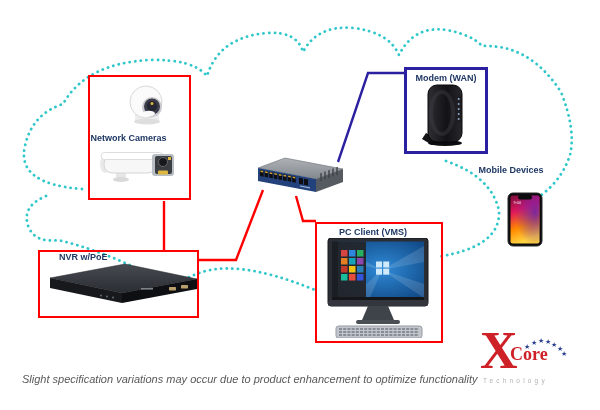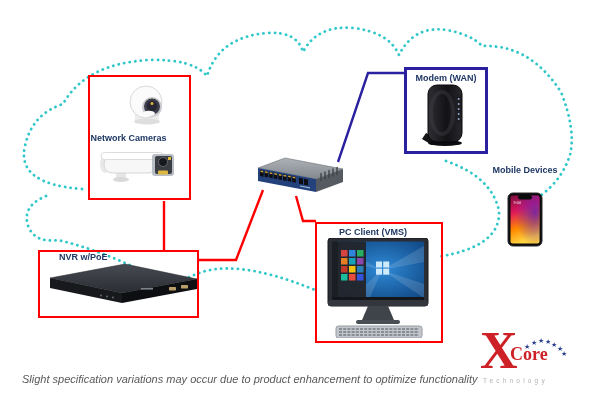--- a/index.html
+++ b/index.html
@@ -232,21 +232,21 @@
     <rect x="5.5" y="3.5" width="29" height="48" rx="2" fill="url(#phG)"></rect>
     <rect x="5.5" y="3.5" width="29" height="48" rx="2" fill="url(#phP)"></rect>
     <rect x="13" y="3" width="14" height="4.5" rx="2.2" fill="#0b0b0d"></rect>
     <text x="8.5" y="12" font-size="4" fill="#f0e8ee" font-family="Liberation Sans, sans-serif">9:00</text>
   </svg>
 
   <div class="nodelabel" style="left:88px;top:134px;width:81px">Network Cameras</div>
   <div class="nodelabel left-align" style="left:59px;top:253px;width:100px">NVR w/PoE</div>
   <div class="nodelabel" style="left:404px;top:74px;width:84px">Modem (WAN)</div>
   <div class="nodelabel" style="left:315px;top:228px;width:116px">PC Client (VMS)</div>
-  <div class="nodelabel" style="left:480px;top:166px;width:90px">Mobile Devices</div>
+  <div class="nodelabel" style="left:466px;top:166px;width:90px">Mobile Devices</div>
 
   <div id="footer-note">Slight specification variations may occur due to product enhancement to optimize functionality</div>
 
   <div id="logo">
     <span class="lx">X</span>
     <span class="lcore">Core</span>
     <span class="star s1">★</span>
     <span class="star s2">★</span>
     <span class="star s3">★</span>
     <span class="star s4">★</span>

